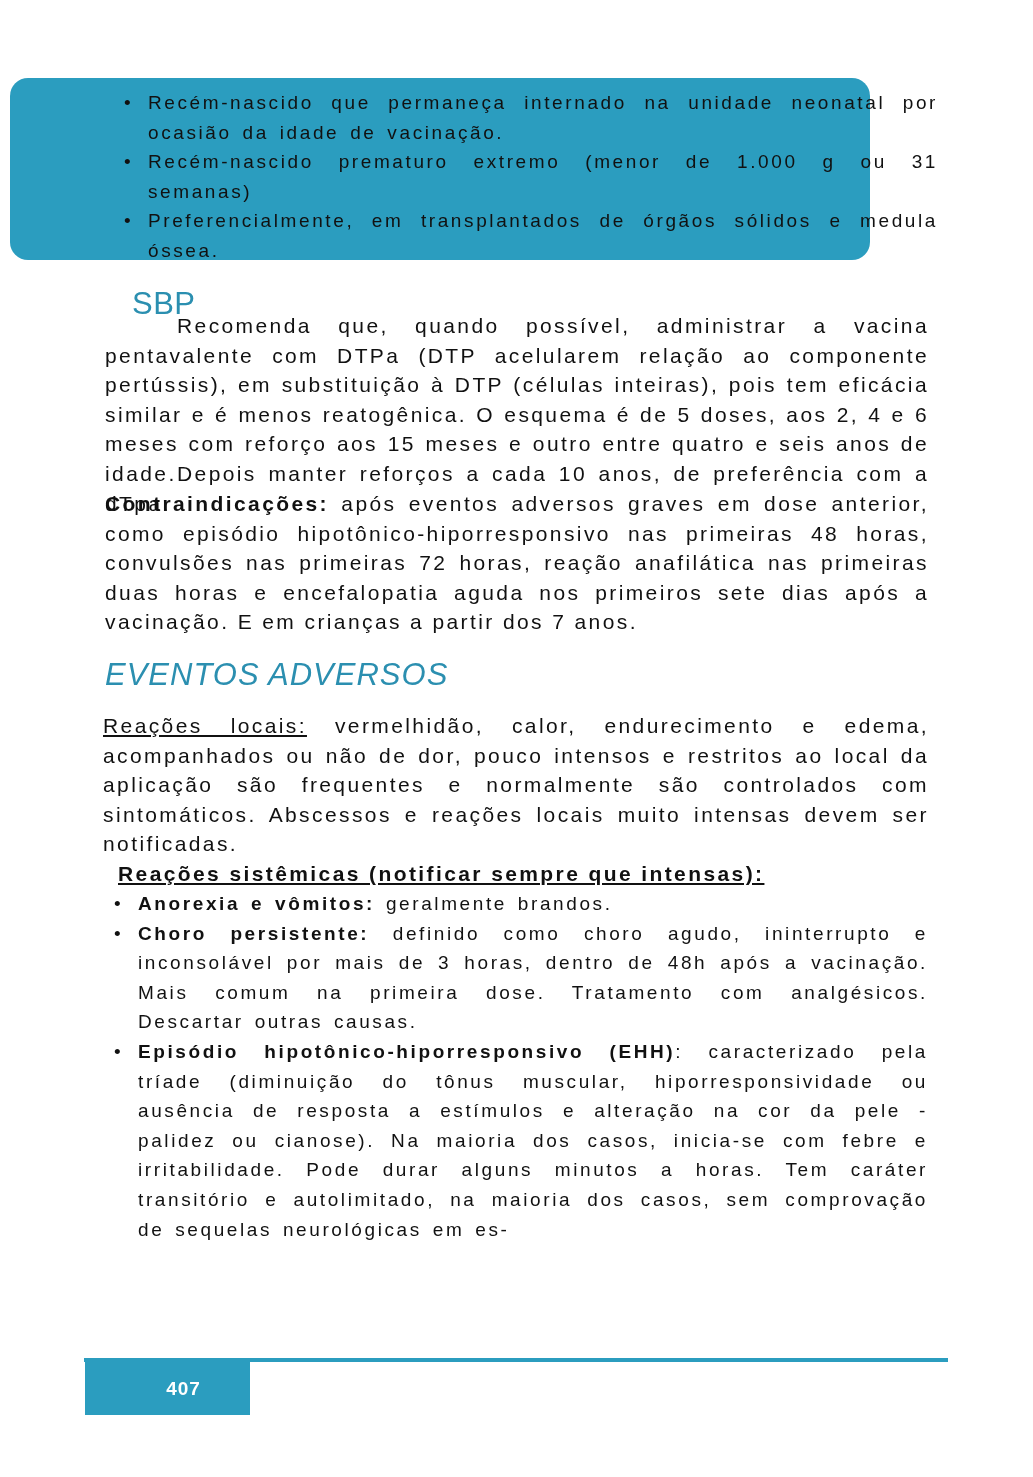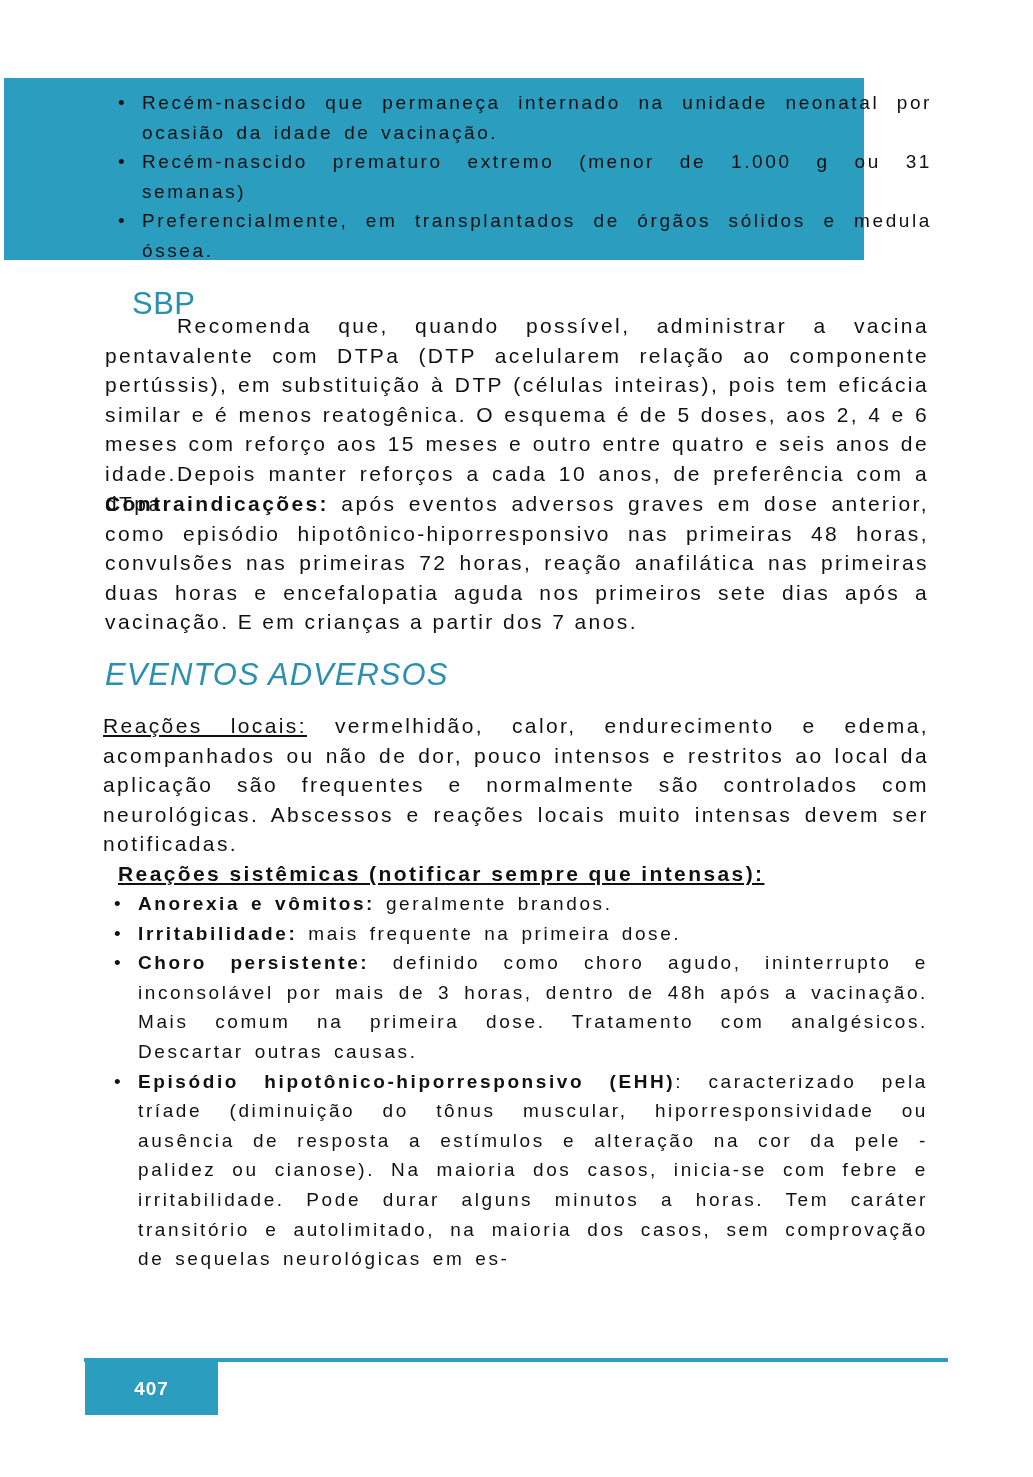--- a/index.html
+++ b/index.html
@@ -2,22 +2,23 @@
 <html><head>
 <meta charset="utf-8">
 <style>
   html, body { margin: 0; padding: 0; }
   body {
     width: 1033px; height: 1477px; position: relative; background: #ffffff;
     font-family: "Liberation Sans", "DejaVu Sans", sans-serif;
     color: #111111; overflow: hidden;
   }
   .teal-box {
-    position: absolute; left: 4px; top: 78px; width: 860px; height: 182px;
+    position: absolute; left: 10px; top: 78px; width: 860px; height: 182px;
     background: #2b9dbf;
+    border-radius: 18px;
   }
   .teal-box ul { margin: 0; padding: 0; list-style: none; position: absolute; left: 108px; top: 10px; width: 820px; }
   .teal-box li, .bullets li {
     position: relative; padding-left: 30px;
     font-size: 19px; line-height: 29.6px; letter-spacing: 2.6px;
     text-align: justify; word-spacing: 3px;
   }
   .teal-box li::before, .bullets li::before {
     content: "•"; position: absolute; left: 6px; top: 0; font-size: 19px;
   }
@@ -38,21 +39,21 @@
   .p-locais { top: 711px; left: 103px; width: 826px; }
   .p-sist { top: 859px; left: 118px; font-weight: bold; }
   b { font-weight: bold; }
   .u { text-decoration: underline; }
   .bullets { position: absolute; left: 108px; top: 889px; width: 820px; margin: 0; padding: 0; list-style: none; }
   .footer-line {
     position: absolute; left: 84px; top: 1358px; width: 864px; height: 4px; background: #2b9dbf;
   }
   .page-box {
     position: absolute; left: 85px; top: 1362px; width: 133px; height: 53px; background: #2b9dbf;
-    display: flex; align-items: center; justify-content: center;
+    display: flex; align-items: center; justify-content: center; padding-left: 32px;
   }
   .page-num { color: #ffffff; font-weight: bold; font-size: 19px; letter-spacing: 1px; }
 </style>
 </head>
 <body>
 
 <div class="teal-box">
   <ul>
     <li>Recém-nascido que permaneça internado na unidade neonatal por ocasião da idade de vacinação.</li>
     <li>Recém-nascido prematuro extremo (menor de 1.000 g ou 31 semanas)</li>
@@ -61,27 +62,26 @@
 </div>
 
 <h2 class="section-title sbp-title" style="margin:10px">SBP</h2>
 
 <p class="para indent p-sbp1">Recomenda que, quando possível, administrar a vacina pentavalente com DTPa (DTP acelularem relação ao componente pertússis), em substituição à DTP (células inteiras), pois tem eficácia similar e é menos reatogênica. O esquema é de 5 doses, aos 2, 4 e 6 meses com reforço aos 15 meses e outro entre quatro e seis anos de idade.</p>
 <p class="para indent p-sbp2">Depois manter reforços a cada 10 anos, de preferência com a dTpa.</p>
 <p class="para p-contra"><b>Contraindicações:</b><span> após eventos adversos graves em dose anterior, como episódio hipotônico-hiporresponsivo nas primeiras 48 horas, convulsões nas primeiras 72 horas, reação anafilática nas primeiras duas horas e encefalopatia aguda nos primeiros sete dias após a vacinação. E em crianças a partir dos 7 anos.</span></p>
 
 <h2 class="section-title ev-title" style="margin:0">EVENTOS ADVERSOS</h2>
 
-<p class="para p-locais"><span class="u">Reações locais:</span><span> vermelhidão, calor, endurecimento e edema, acompanhados ou não de dor, pouco intensos e restritos ao local da aplicação são frequentes e normalmente são controlados com neurológicas. Abscessos e reações locais muito intensas devem ser notificadas.</span></p>
+<p class="para p-locais"><span class="u">Reações locais:</span><span> vermelhidão, calor, endurecimento e edema, acompanhados ou não de dor, pouco intensos e restritos ao local da aplicação são frequentes e normalmente são controlados com sintomáticos. Abscessos e reações locais muito intensas devem ser notificadas.</span></p>
 
 <p class="para p-sist"><span class="u">Reações sistêmicas (notificar sempre que intensas):</span></p>
 
 <ul class="bullets">
   <li><b>Anorexia e vômitos:</b><span> geralmente brandos.</span></li>
-  <li><b>Irritabilidade:</b><span> mais frequente na primeira dose.</span></li>
   <li><b>Choro persistente:</b><span> definido como choro agudo, ininterrupto e inconsolável por mais de 3 horas, dentro de 48h após a vacinação. Mais comum na primeira dose. Tratamento com analgésicos. Descartar outras causas.</span></li>
   <li><b>Episódio hipotônico-hiporresponsivo (EHH)</b><span>: caracterizado pela tríade (diminuição do tônus muscular, hiporresponsividade ou ausência de resposta a estímulos e alteração na cor da pele - palidez ou cianose). Na maioria dos casos, inicia-se com febre e irritabilidade. Pode durar alguns minutos a horas. Tem caráter transitório e autolimitado, na maioria dos casos, sem comprovação de  sequelas  neurológicas em es-</span></li>
 </ul>
 
 <div class="footer-line"></div>
 <div class="page-box">
   <span class="page-num">407</span>
 </div>
 
 </body></html>

